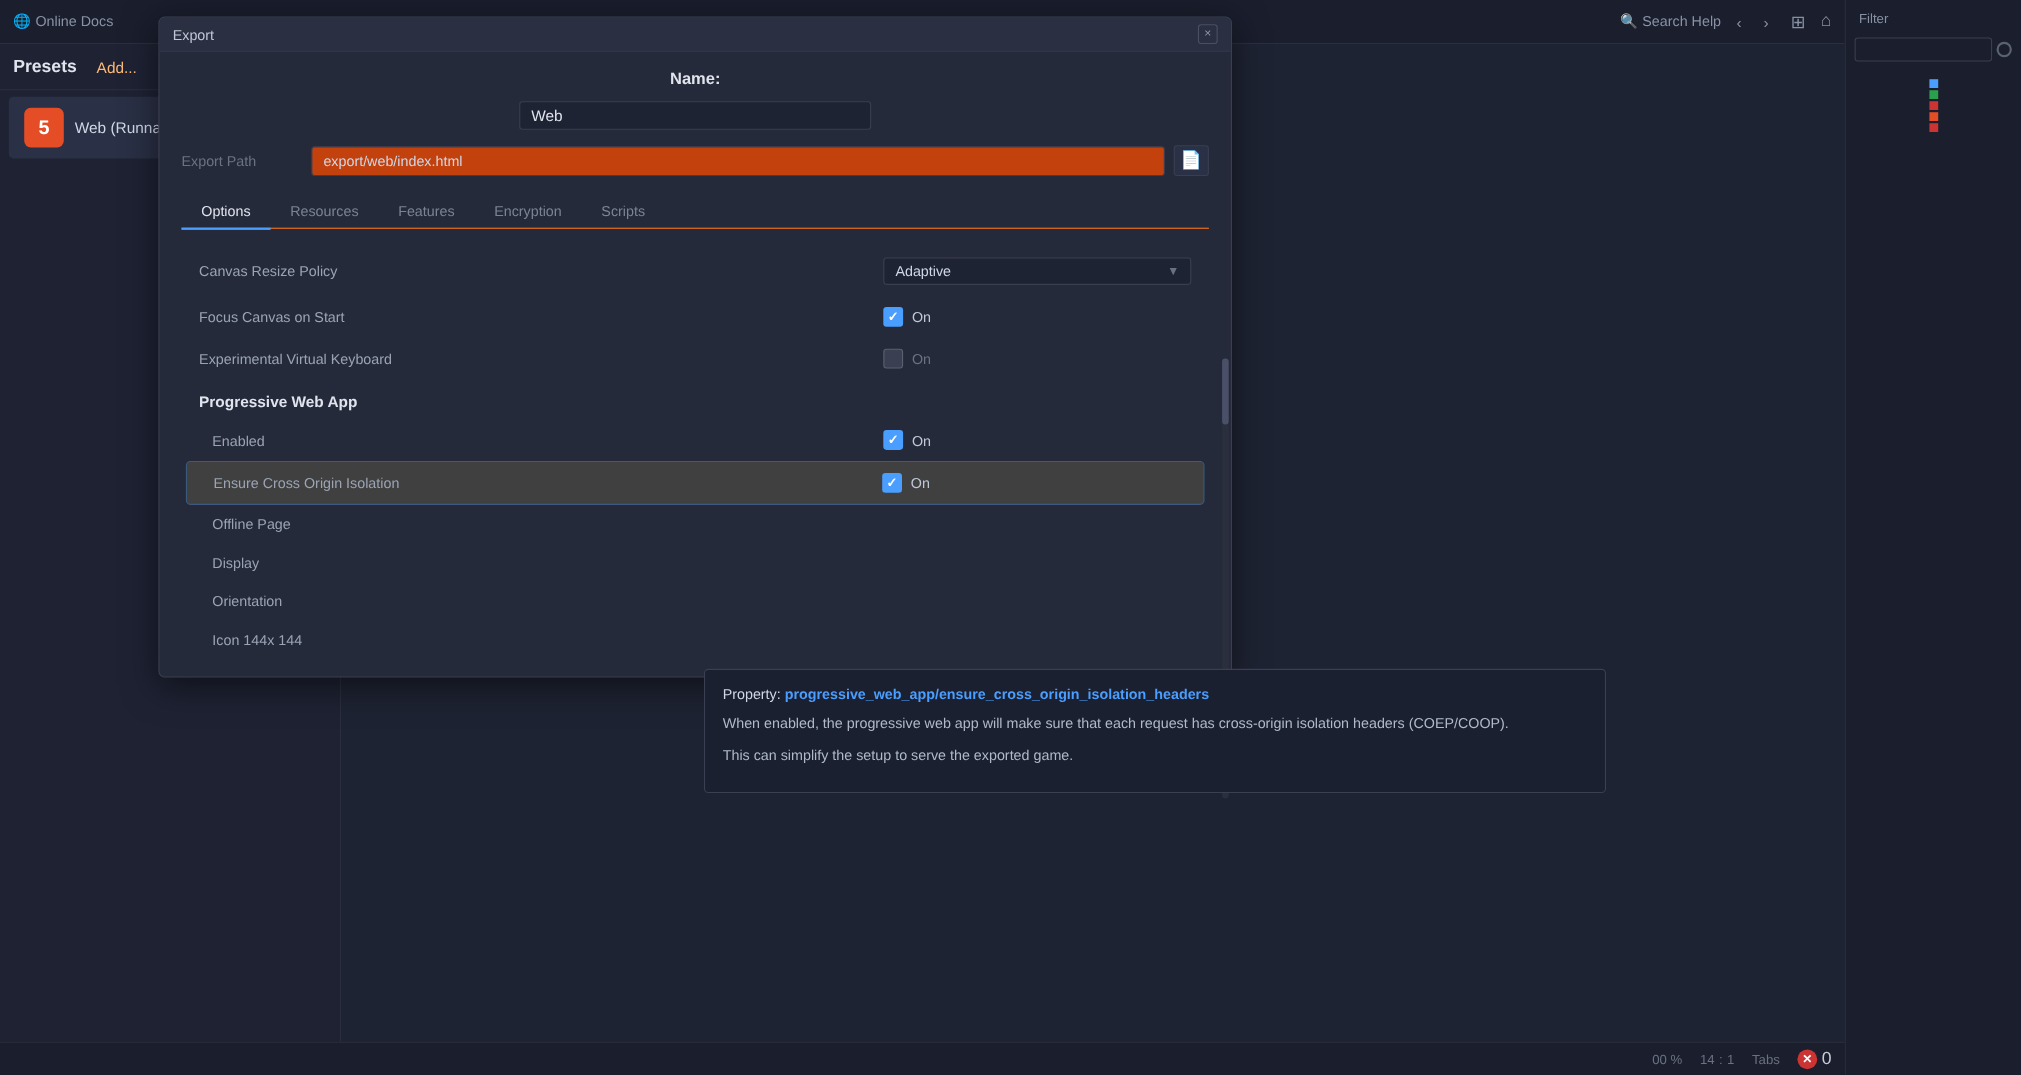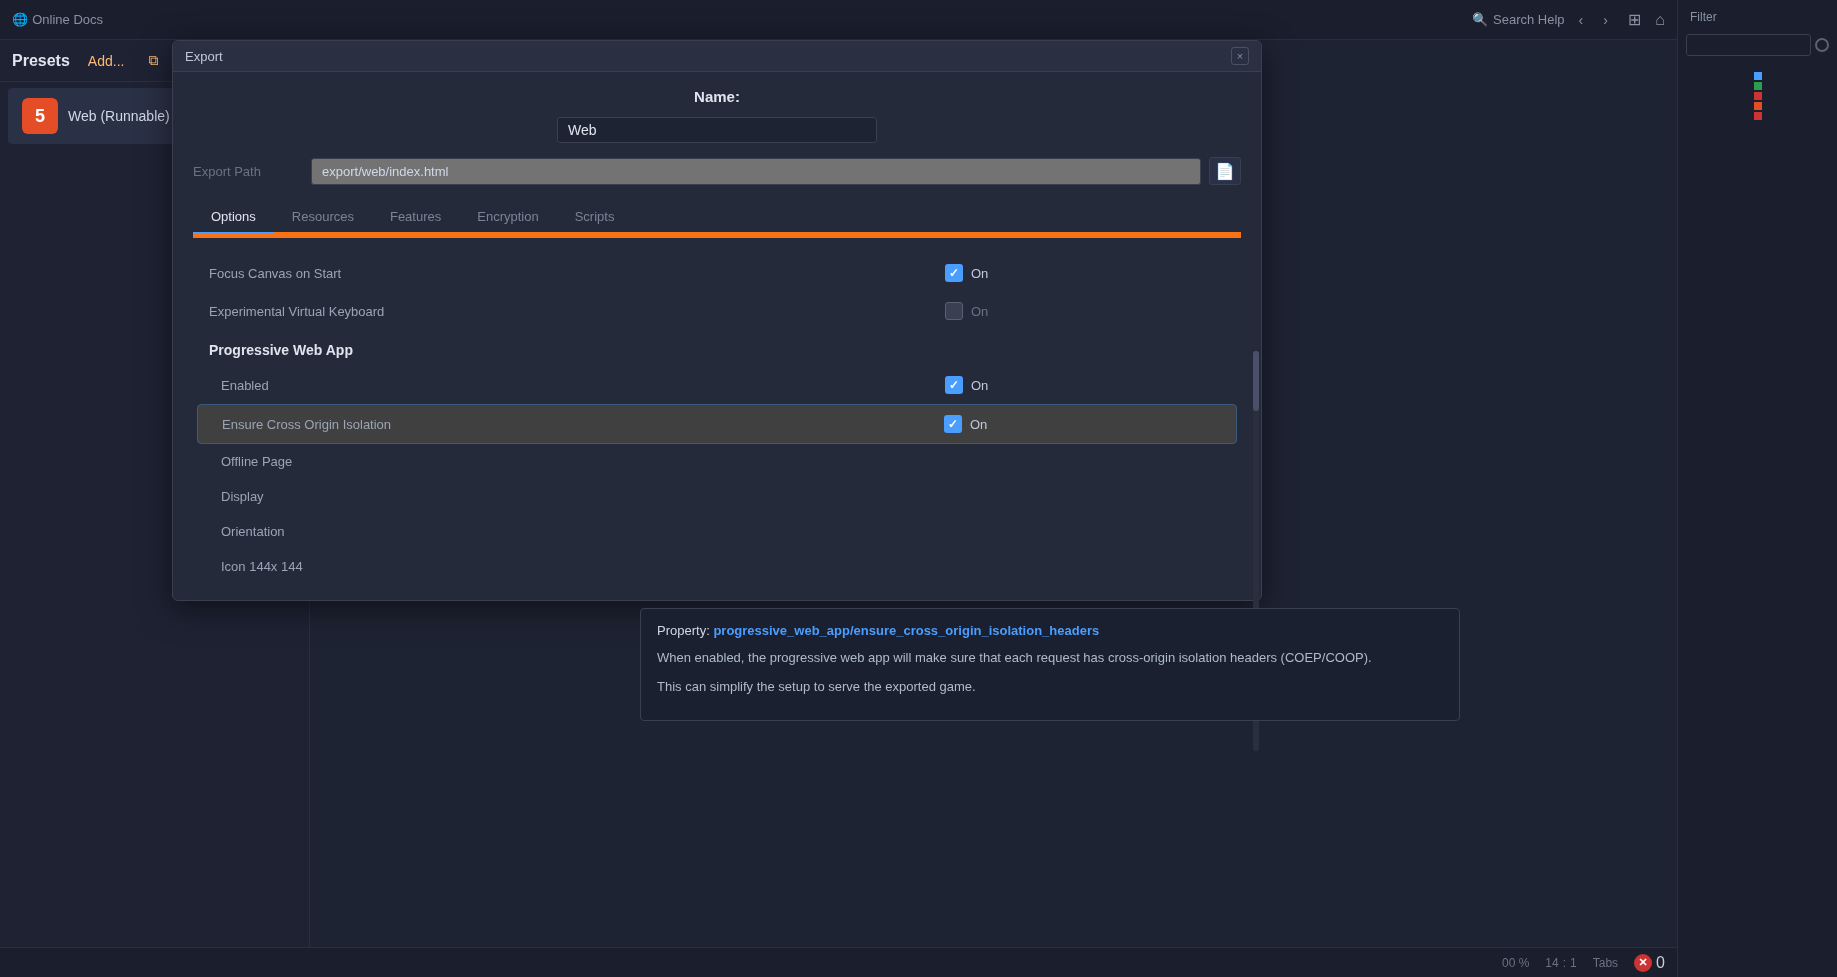--- a/index.html
+++ b/index.html
@@ -121,27 +121,26 @@
     .preset-label {
       font-size: 14px;
       color: #d0d8e8;
       font-weight: 500;
     }
 
     
     .export-dialog {
       position: absolute;
       top: 15px;
-      left: 172px;
-      width: 1090px;
+      left: 144px;
+      width: 976px;
       background: #252a3a;
       border: 1px solid #3a3f50;
       border-radius: 6px;
       box-shadow: 0 8px 32px rgba(0,0,0,0.5);
-      margin-top: 25px;
     }
 
     .dialog-titlebar {
       display: flex;
       align-items: center;
       justify-content: space-between;
       padding: 6px 12px;
       background: #2a2f42;
       border-bottom: 1px solid #3a3f50;
       border-radius: 6px 6px 0 0;
@@ -261,21 +260,21 @@
     }
 
     .export-path-label {
       font-size: 13px;
       color: #6a7282;
       min-width: 110px;
     }
 
     .export-path-input {
       flex: 1;
-      background: #737373;
+      background: #c2410c;
       border: 1px solid #3a3f50;
       color: #d0d8e8;
       font-size: 13px;
       padding: 5px 10px;
       border-radius: 3px;
     }
 
     .file-icon-btn {
       width: 32px;
       height: 28px;
@@ -285,21 +284,21 @@
       cursor: pointer;
       display: flex;
       align-items: center;
       justify-content: center;
       color: #8892a4;
     }
 
     
     .tabs-row {
       display: flex;
-      border-bottom: 6px solid #f97316;
+      border-bottom: 1px solid #f97316;
       margin-bottom: 16px;
     }
 
     .tab {
       padding: 8px 18px;
       font-size: 13px;
       color: #7a8494;
       cursor: pointer;
       border-bottom: 2px solid transparent;
       margin-bottom: -2px;
@@ -581,20 +580,27 @@
     <div class="tabs-row">
       <div class="tab active">Options</div>
       <div class="tab">Resources</div>
       <div class="tab">Features</div>
       <div class="tab">Encryption</div>
       <div class="tab">Scripts</div>
     </div>
 
     <div class="options-content">
 
+      <div class="option-row">
+        <span class="option-label">Canvas Resize Policy</span>
+        <div class="dropdown-control">
+          <span class="dropdown-value">Adaptive</span>
+          <span class="dropdown-chevron">▼</span>
+        </div>
+      </div>
 
       <div class="option-row">
         <span class="option-label">Focus Canvas on Start</span>
         <div class="checkbox-group">
           <div class="checkbox-on">
             <span style="color:white;font-size:12px;font-weight:bold;">✓</span>
           </div>
           <span class="on-label">On</span>
         </div>
       </div>

